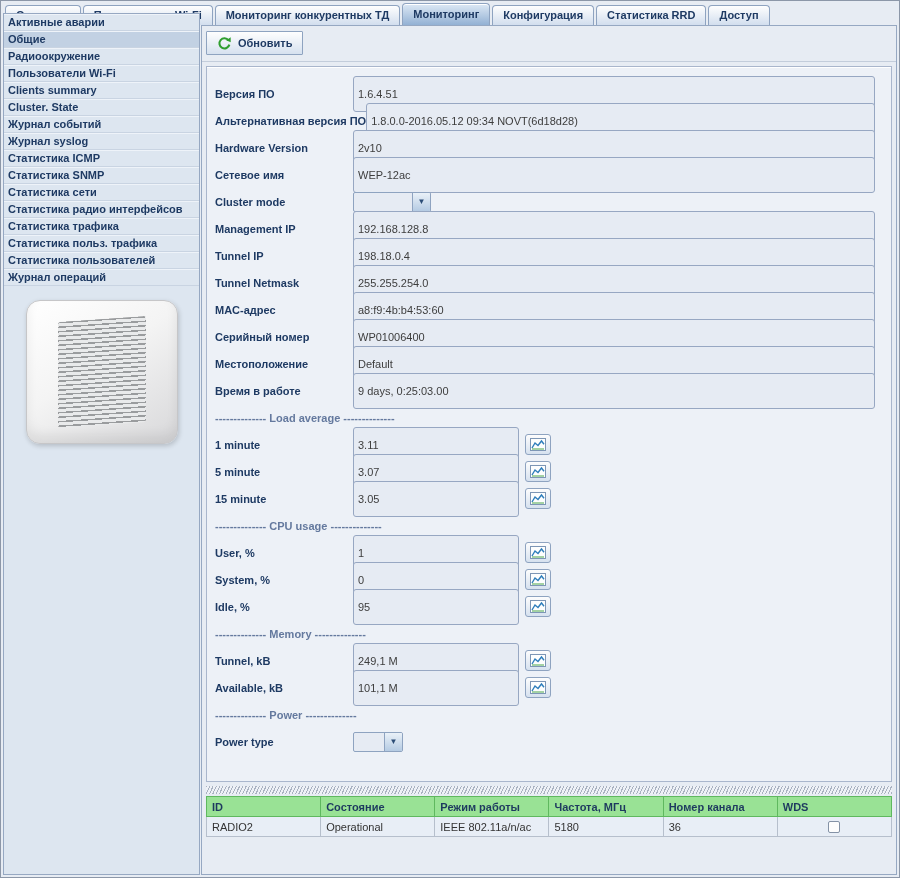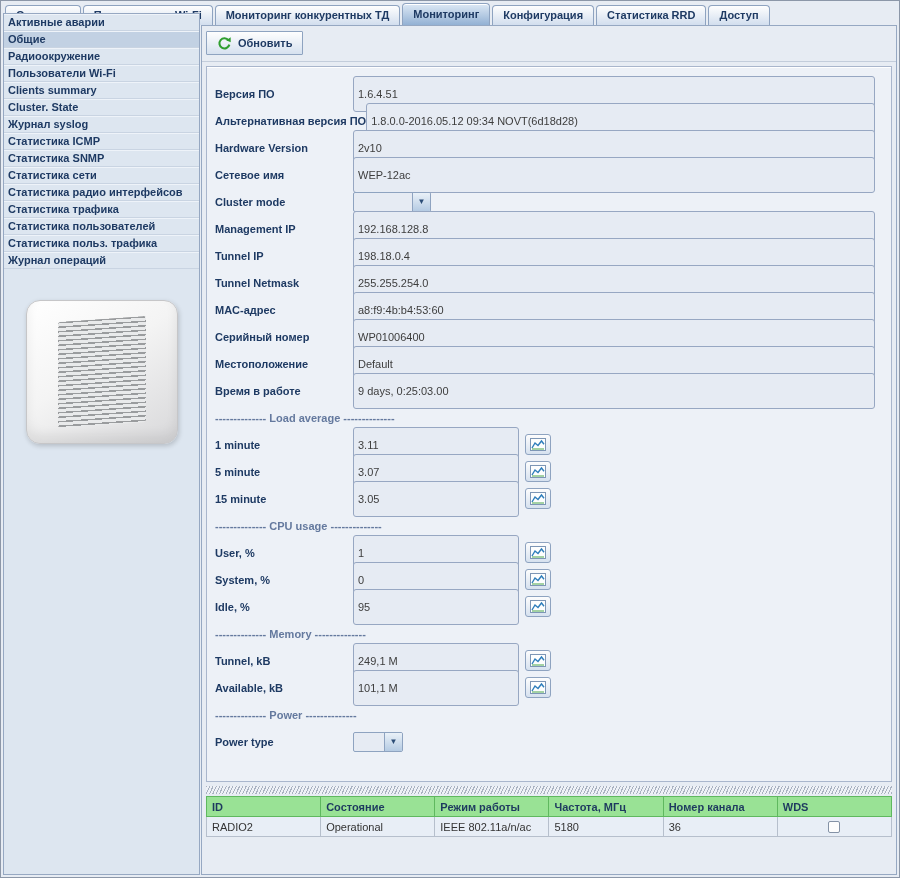--- a/index.html
+++ b/index.html
@@ -80,28 +80,29 @@
     </div>
 
   <div class="sidebar">
     <div>
         <div class="side-item">Активные аварии</div>
         <div class="side-item selected">Общие</div>
         <div class="side-item">Радиоокружение</div>
         <div class="side-item">Пользователи Wi-Fi</div>
         <div class="side-item">Clients summary</div>
         <div class="side-item">Cluster. State</div>
+        <div class="side-item">Журнал событий</div>
         <div class="side-item">Журнал syslog</div>
         <div class="side-item">Статистика ICMP</div>
         <div class="side-item">Статистика SNMP</div>
         <div class="side-item">Статистика сети</div>
         <div class="side-item">Статистика радио интерфейсов</div>
         <div class="side-item">Статистика трафика</div>
+        <div class="side-item">Статистика польз. трафика</div>
         <div class="side-item">Статистика пользователей</div>
-        <div class="side-item">Статистика польз. трафика</div>
         <div class="side-item">Журнал операций</div>
       </div>
     <div class="device">
       <div class="device-body">
         <div class="grille"></div>
       </div>
     </div>
   </div>
 
   <div class="main">

